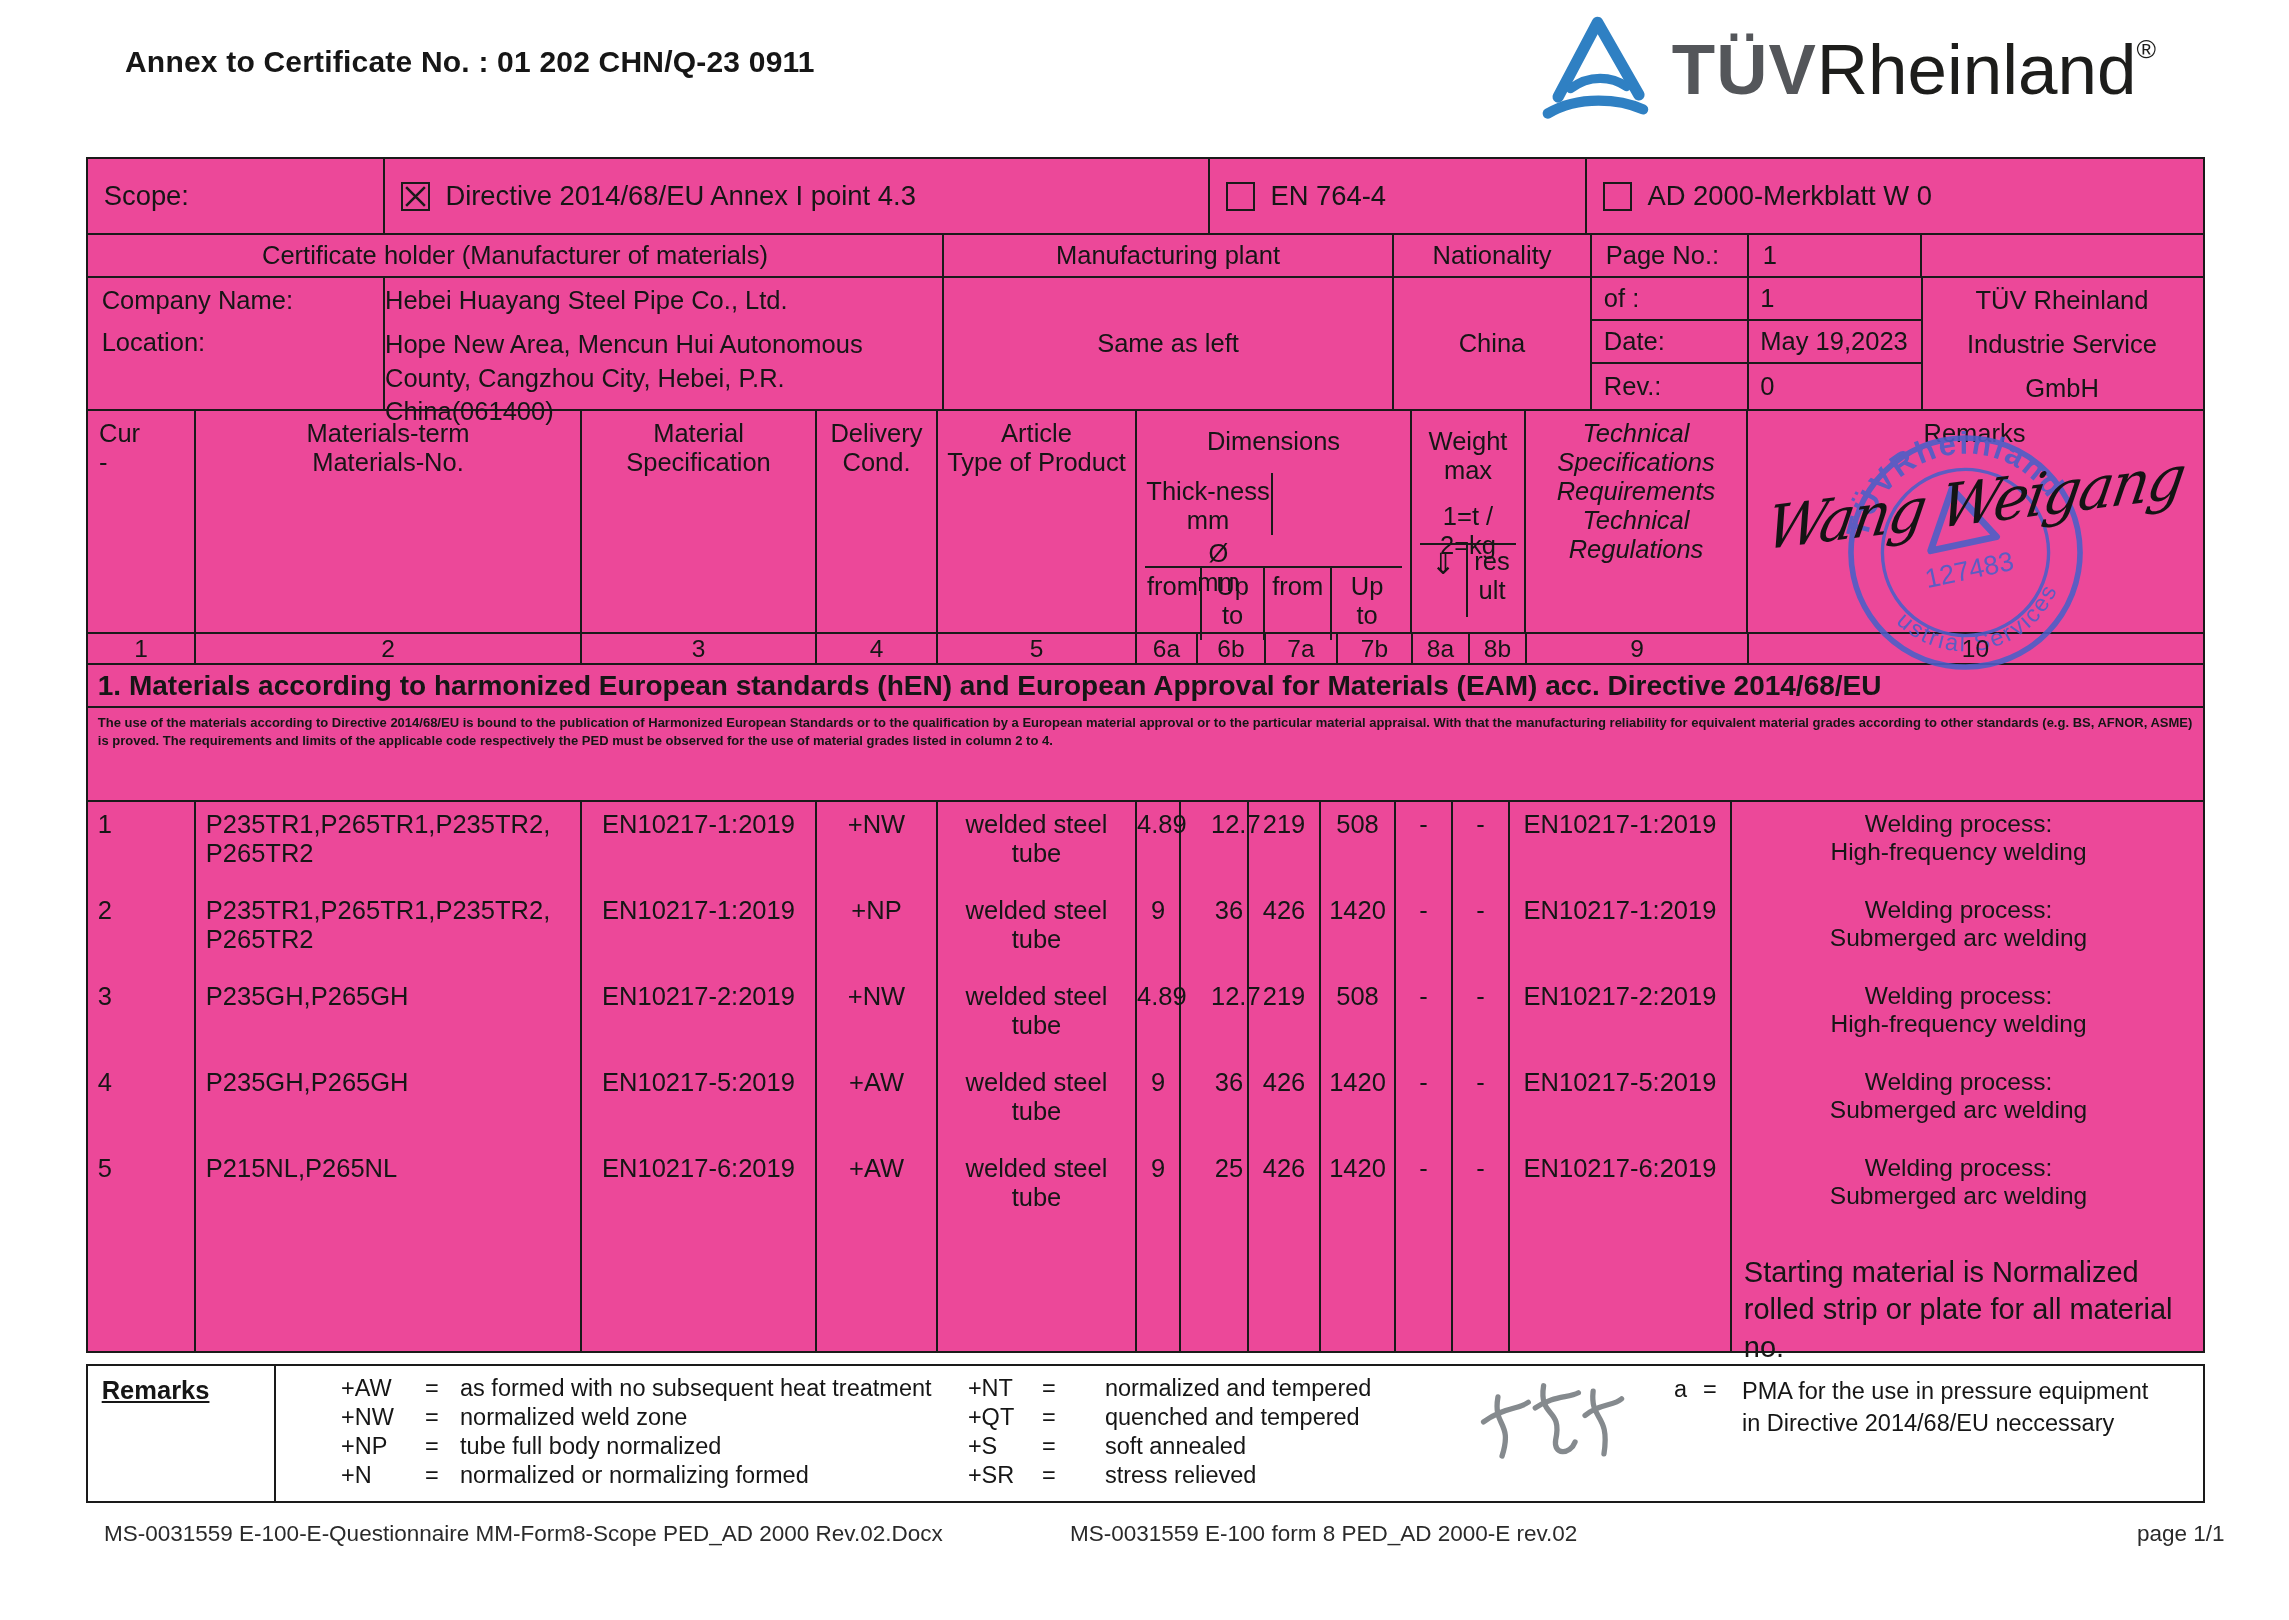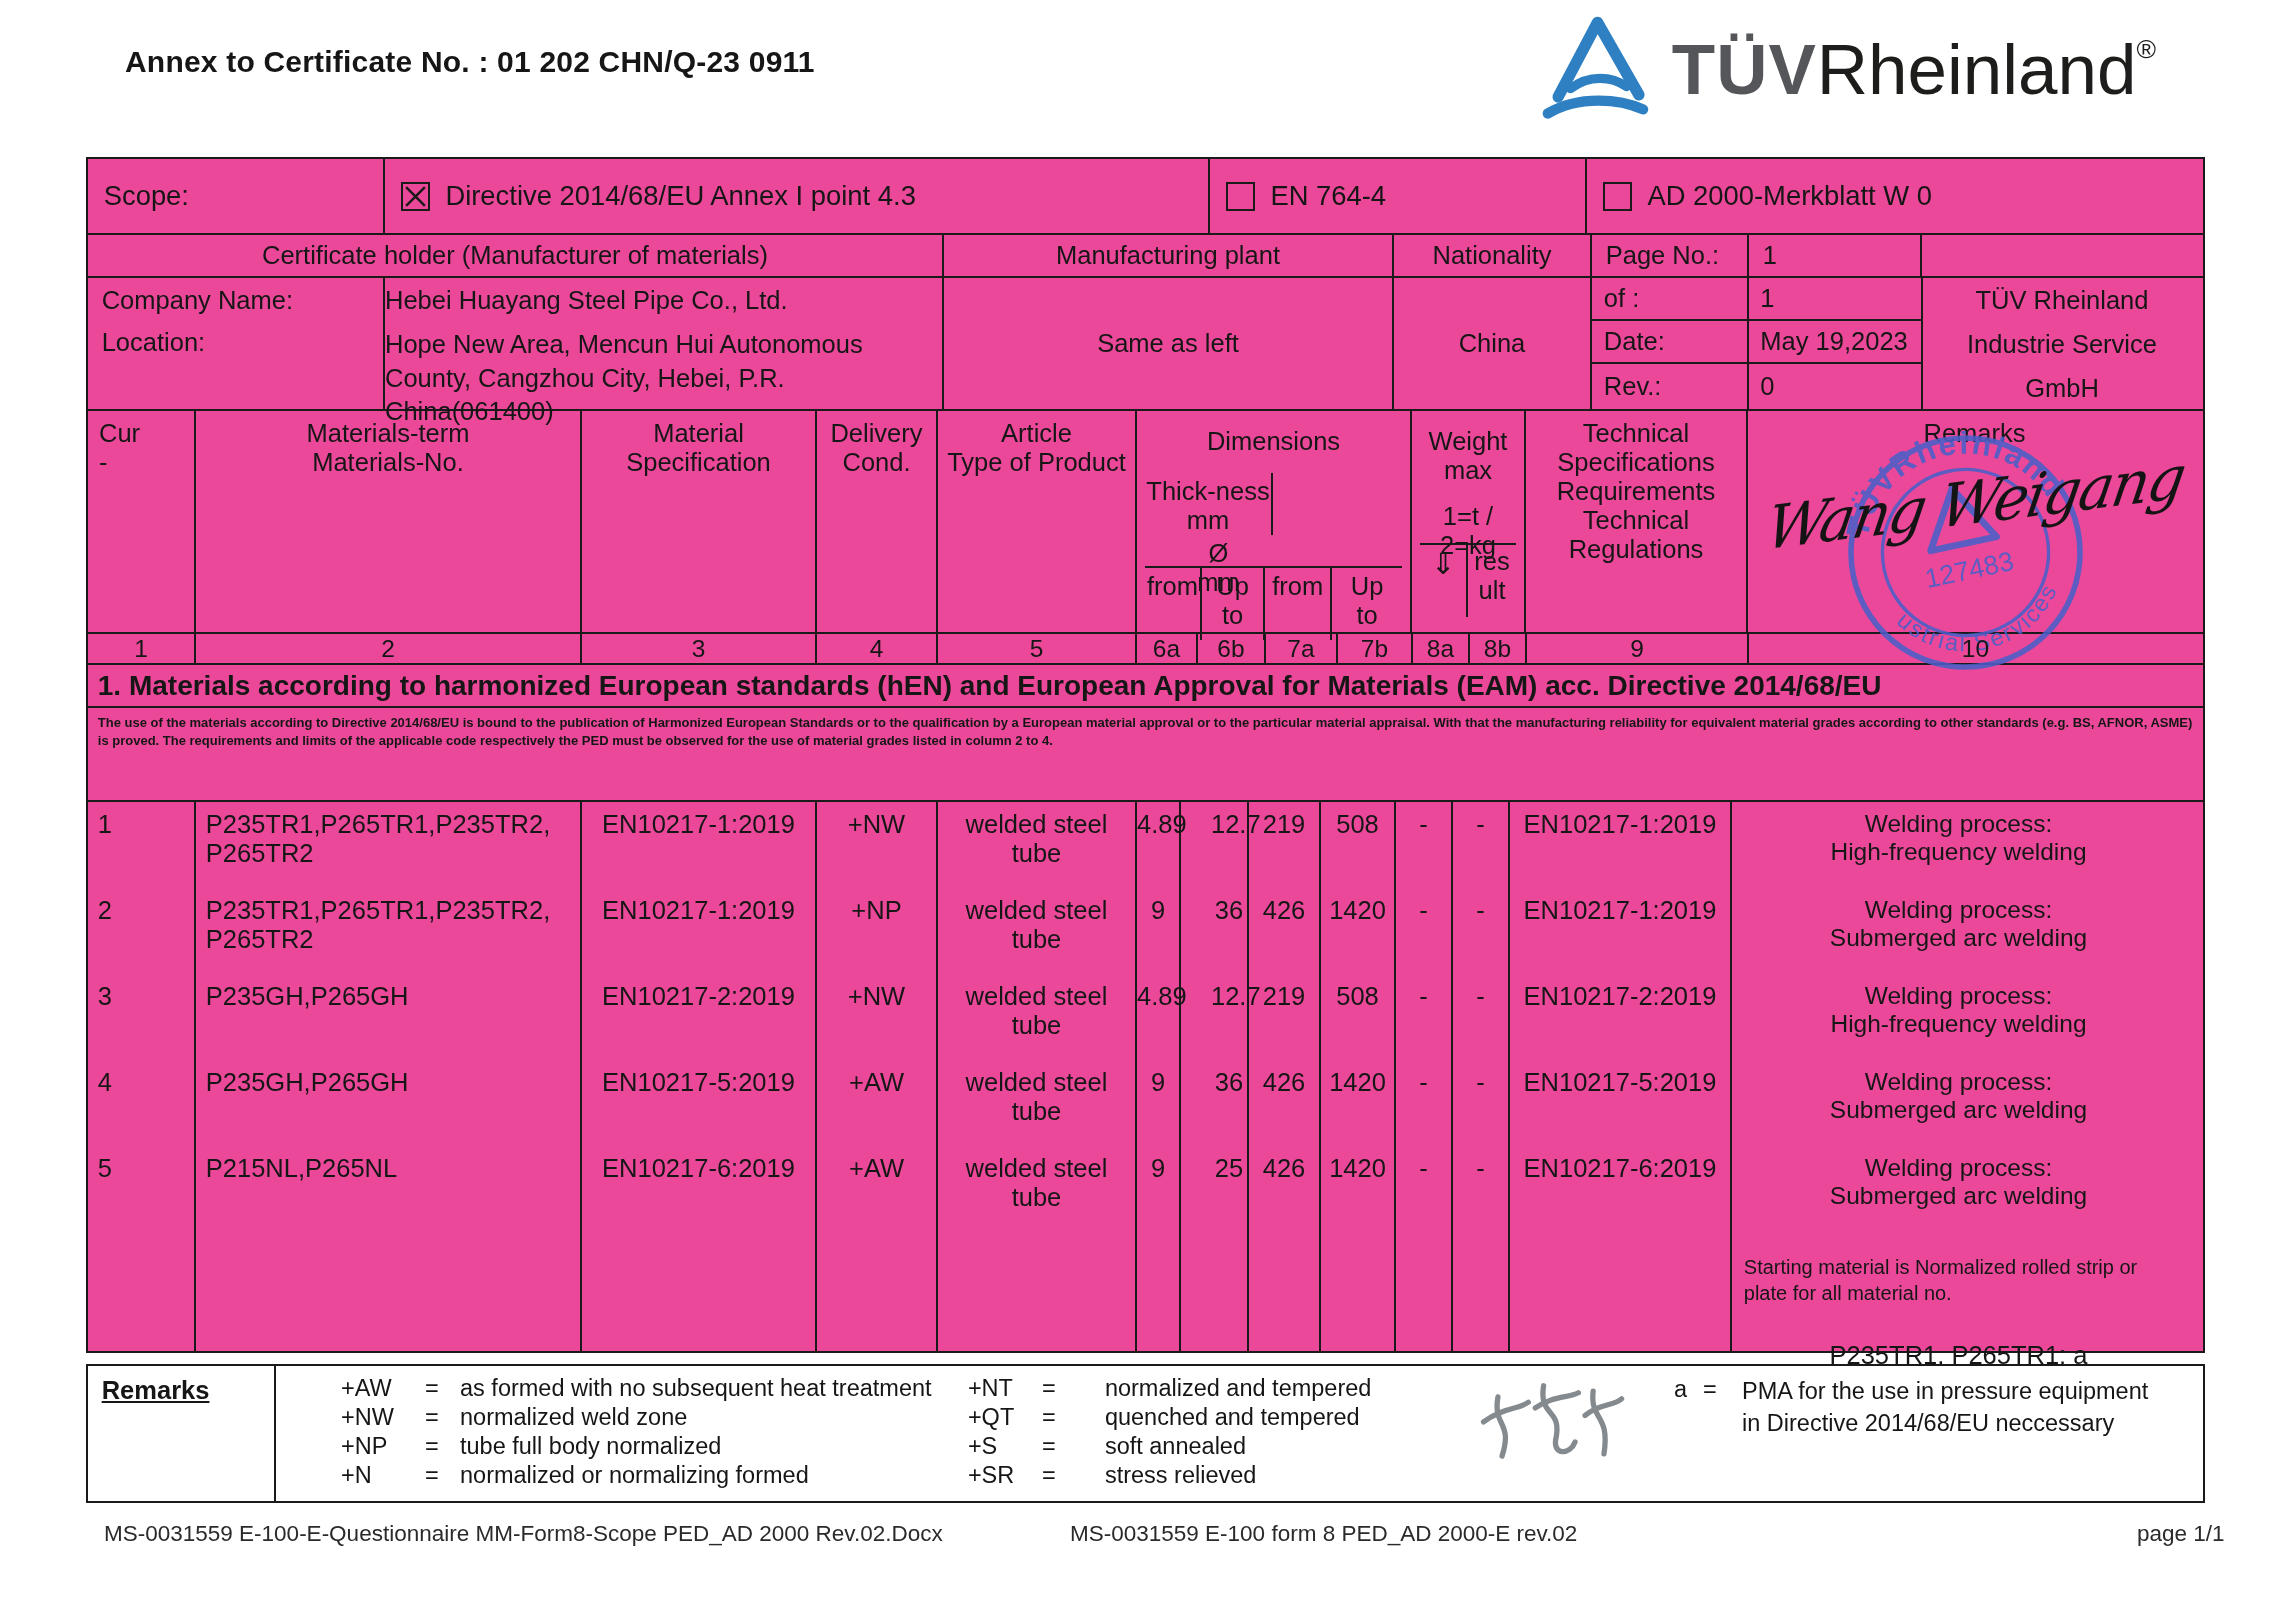--- a/index.html
+++ b/index.html
@@ -77,21 +77,21 @@
   .noterow{height:94px;padding:5.9px 9.8px;font-size:13px;font-weight:bold;line-height:1.4;box-sizing:border-box;}
 
   
   .bodyrow{height:549px;}
   .bodyrow .cell{padding:0;}
   .blk{height:86px;box-sizing:border-box;padding-top:7.8px;overflow:visible;}
   .blk-no{padding-left:9.8px;font-size:25.5px;}
   .blk-mat{padding-left:9.8px;padding-right:5.9px;font-size:25.5px;}
   .blk-c{text-align:center;font-size:25.5px;}
   .blk-rm{text-align:center;font-size:24.5px;}
-  .xtr1{margin-top:21.6px;padding:0 11.8px;font-size:20px;line-height:1.3;}
+  .xtr1{margin-top:21.6px;padding:0 11.8px;font-size:29px;line-height:1.3;}
   .xtr2{margin-top:35px;text-align:center;font-size:25.5px;}
 
   
   .rembox{position:absolute;left:86px;top:1364px;width:2119px;height:139px;border:2.9px solid #1a1a1a;box-sizing:border-box;display:flex;background:#fff;}
   .rb-title{width:188px;box-sizing:border-box;border-right:2px solid #1a1a1a;padding:9.8px 0 0 13.7px;font-size:25.5px;font-weight:bold;}
   .rb-title span{text-decoration:underline;}
   .rb-leg1{width:686px;box-sizing:border-box;padding:7.8px 0 0 65px;}
   .rb-leg2{width:510px;box-sizing:border-box;padding:7.8px 0 0 5.9px;}
   .leg-row{display:flex;height:29px;align-items:center;font-size:23.5px;}
   .leg-ab1{width:84px;}
@@ -247,21 +247,21 @@
           <div class="pre wt-units">1=t /
 2=kg</div>
         </div>
         <div class="wt-bot">
           <div class="br2" style="width:57px;font-size:29px;">⇓</div>
           <div class="pre" style="width:57px;">res
 ult</div>
         </div>
       </div>
 
-      <div class="cell pre" style="width:222px;">Technical
+      <div class="cell pre" style="width:222px;font-style:italic;">Technical
 Specifications
 Requirements
 Technical
 Regulations</div>
 
       <div class="cell nb" style="width:453px;">
         <div>Remarks</div>
         <svg class="stamp" viewBox="0 0 220 220" style="font-size:26px">
           <g fill="none" stroke="#4a5fc8">
             <circle cx="110" cy="110" r="102" stroke-width="5"></circle>

